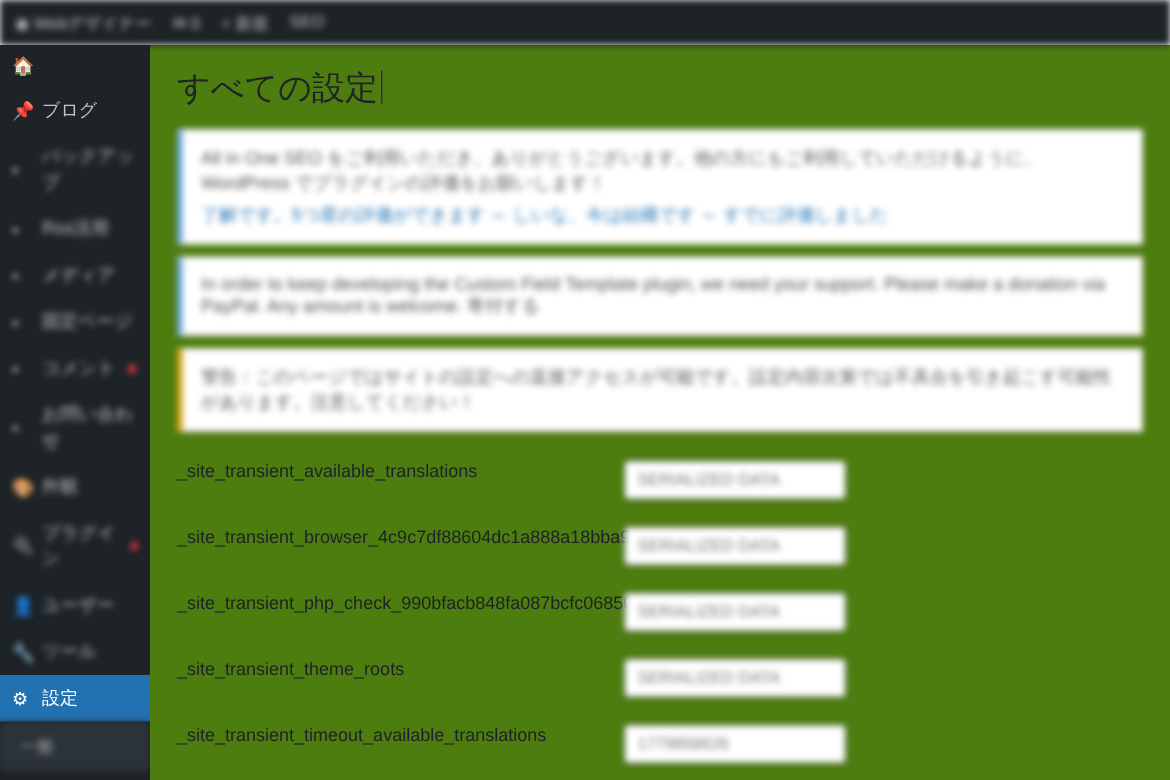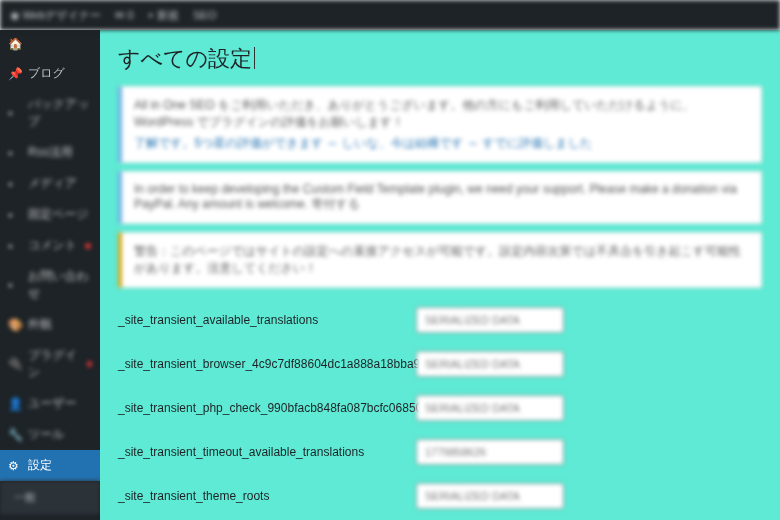--- a/index.html
+++ b/index.html
@@ -8,27 +8,27 @@
 .topbar span{margin-right:14px}
 .main{display:flex;height:490px}
 .sidebar{width:100px;background:#1d2327;color:#c3c4c7;font-size:12px;overflow:hidden;flex-shrink:0}
 .sidebar-item{display:flex;align-items:center;padding:7px 8px;cursor:pointer;gap:6px}
 .sidebar-item.blurred{filter:blur(2px)}
 .sidebar-item.active{background:#2271b1;color:#fff}
 .sidebar-item .dot{width:6px;height:6px;border-radius:50%;background:#d63638;margin-left:2px}
 .sidebar-sub{padding:5px 0 5px 8px;background:#2c3338;filter:blur(2px)}
 .sidebar-sub div{padding:4px 6px;font-size:11px;color:#a7aaad}
 .icon{width:14px;height:14px;display:inline-block;flex-shrink:0}
-.content{flex:1;background:#5eead4;padding:10px 18px;overflow-y:auto}
+.content{flex:1;background:#4d7c0f;padding:10px 18px;overflow-y:auto}
 .page-title{font-size:22px;font-weight:400;color:#1d2327;margin:4px 0 12px}
 .page-title::after{content:"";display:inline-block;width:1px;height:22px;background:#333;margin-left:2px;vertical-align:-3px}
 .notice{border:1px solid #dcdcde;background:#fff;padding:10px 12px;margin-bottom:8px;border-left:4px solid #72aee6;font-size:12px;color:#555;filter:blur(2.2px);position:relative}
 .notice.warn{border-left-color:#dba617}
 .settings-table{width:100%;margin-top:10px}
-.settings-row{display:flex;align-items:center;padding:9px 0;font-size:12px}
+.settings-row{display:flex;align-items:flex-start;padding:9px 0;font-size:12px}
 .settings-label{width:298px;color:#1d2327;font-weight:400}
 .settings-input{width:148px;height:26px;border:1px solid #8c8f94;border-radius:3px;background:#fff;padding:0 8px;color:#777;font-size:11px;filter:blur(2px)}
 </style>
 </head>
 <body>
 
 <div class="topbar">
   <span>◉ Webデザイナー</span>
     <span>✉ 0</span>
     <span>+ 新規</span>
@@ -118,23 +118,23 @@
         </div>
         <div class="settings-row">
           <div class="settings-label">_site_transient_browser_4c9c7df88604dc1a888a18bba9790140</div>
           <input class="settings-input" value="SERIALIZED DATA" style="">
         </div>
         <div class="settings-row">
           <div class="settings-label">_site_transient_php_check_990bfacb848fa087bcfc06850f5e4447</div>
           <input class="settings-input" value="SERIALIZED DATA" style="">
         </div>
         <div class="settings-row">
+          <div class="settings-label">_site_transient_theme_roots</div>
+          <input class="settings-input" value="SERIALIZED DATA" style="">
+        </div>
+        <div class="settings-row">
           <div class="settings-label">_site_transient_timeout_available_translations</div>
           <input class="settings-input" value="1779858626" style="">
-        </div>
-        <div class="settings-row">
-          <div class="settings-label">_site_transient_theme_roots</div>
-          <input class="settings-input" value="SERIALIZED DATA" style="">
         </div>
         <div class="settings-row"></div>
       </div>
   </div>
 </div>
 
 </body></html>

